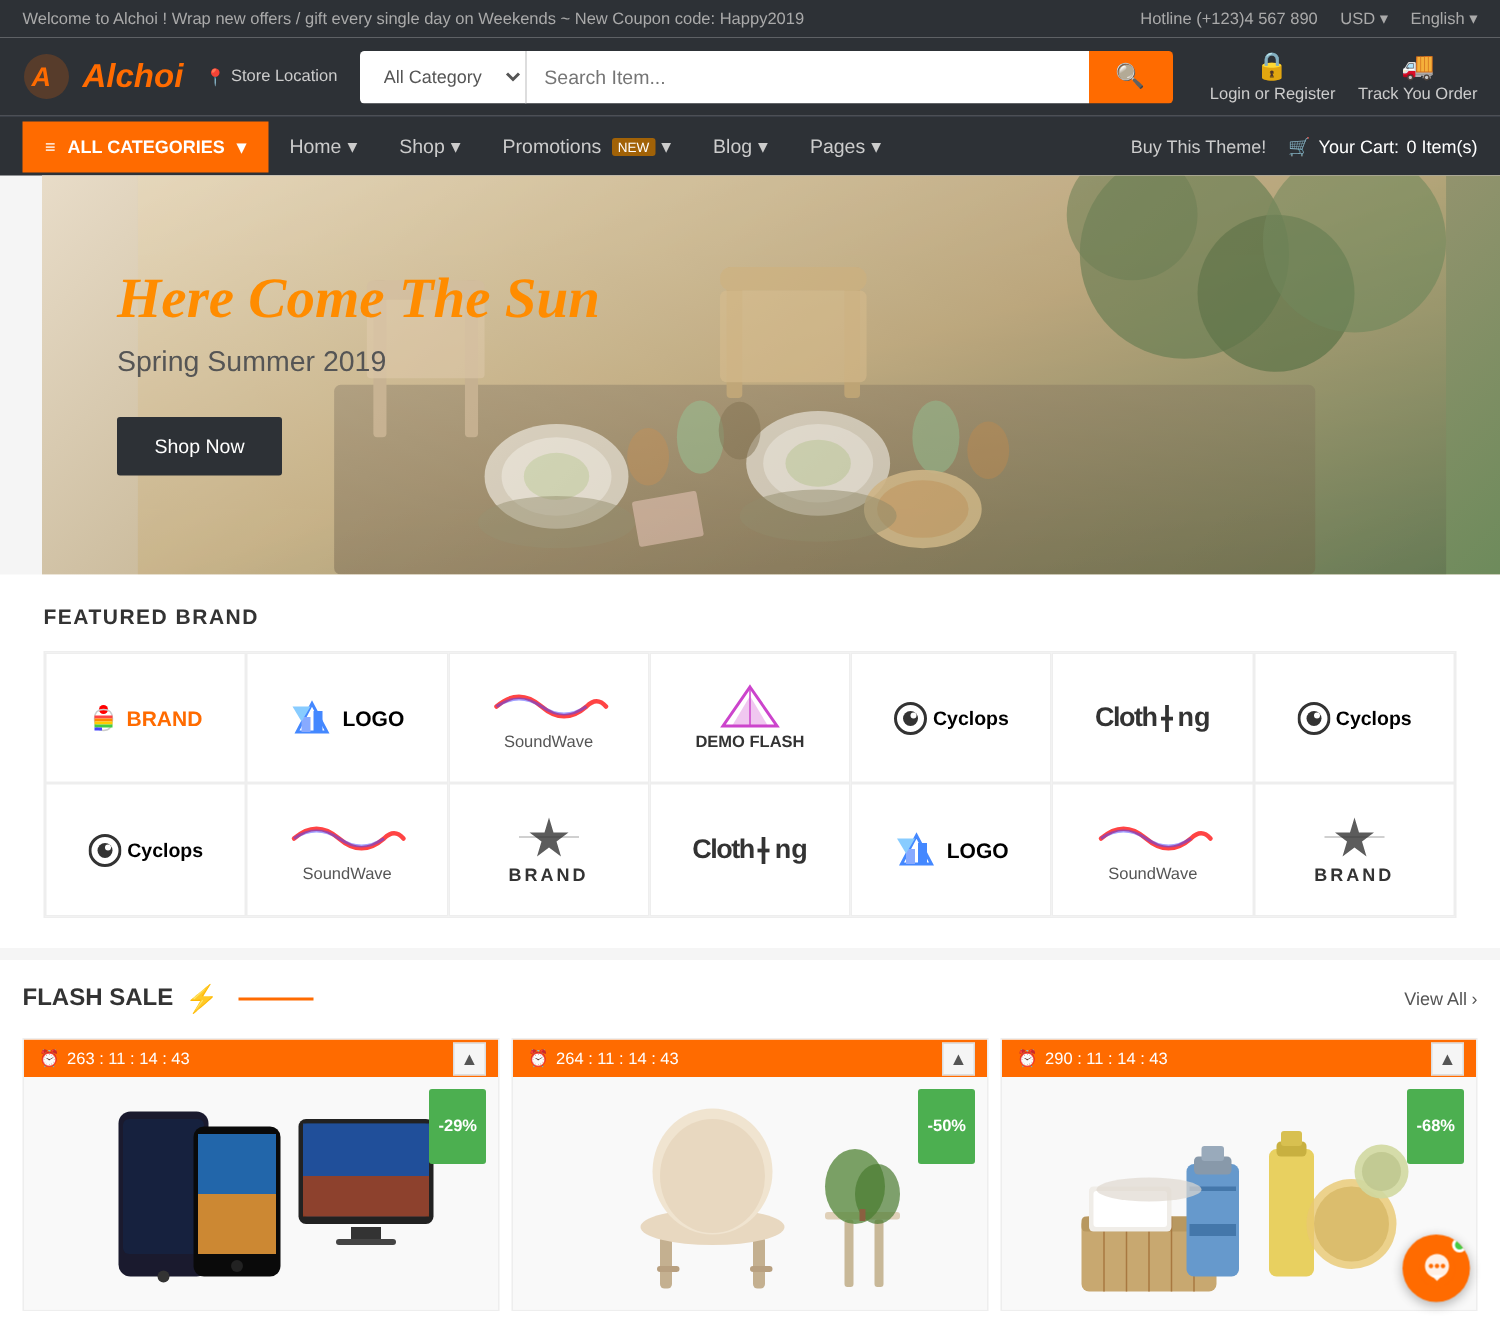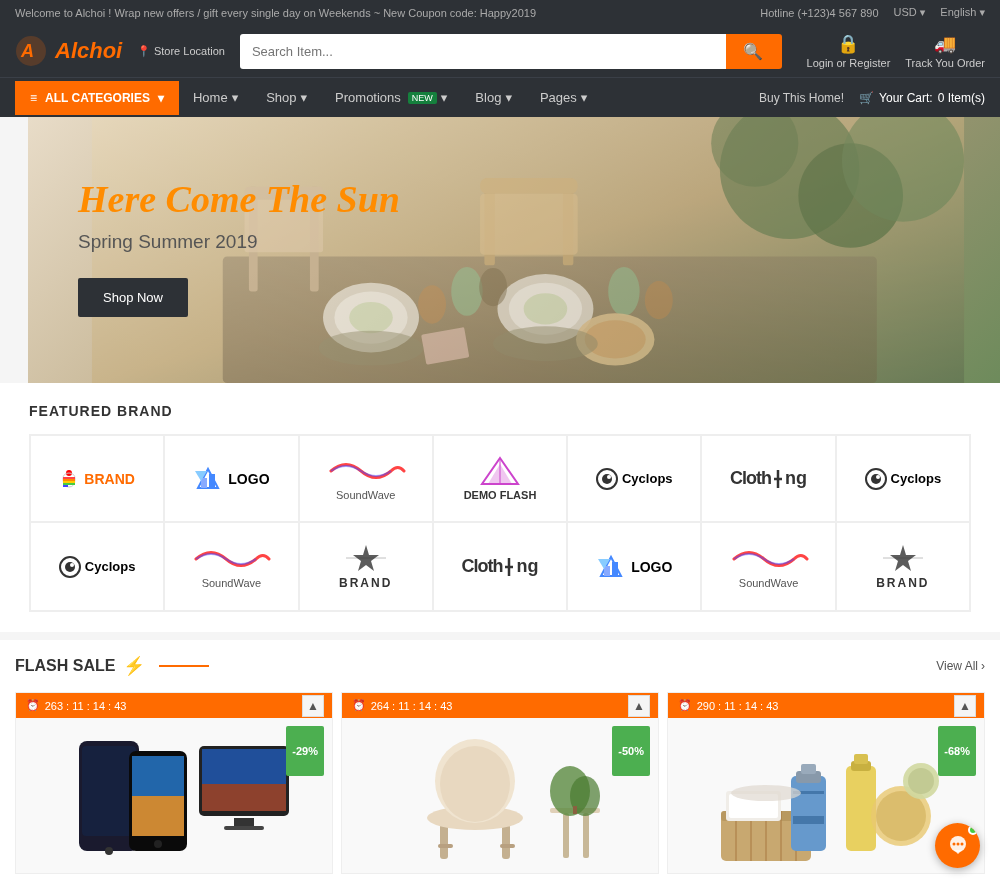--- a/index.html
+++ b/index.html
@@ -91,21 +91,21 @@
       color: #ccc;
       padding: 12px 14px;
       font-size: 13px;
       cursor: pointer;
       display: flex;
       align-items: center;
       gap: 4px;
       white-space: nowrap;
     }
     .nav-badge {
-      background: #15803d;
+      background: #a16207;
       color: white;
       font-size: 9px;
       padding: 1px 4px;
       border-radius: 2px;
       margin-left: 3px;
     }
     .nav-right { display: flex; align-items: center; gap: 15px; margin-left: auto; }
     .buy-theme { color: #ccc; font-size: 12px; cursor: pointer; }
     .cart-btn {
       color: white;
@@ -303,20 +303,23 @@
     </svg>
     <span class="logo-text">Alchoi</span>
   </div>
 
   <div style="color:#ccc; font-size:11px; display:flex; align-items:center; gap:3px;">
     <span>📍</span>
     <span>Store Location</span>
   </div>
 
   <div class="search-bar">
+    <select class="search-category">
+      <option>All Category</option>
+    </select>
     <input type="text" class="search-input" placeholder="Search Item..." style="">
     <button class="search-btn">🔍</button>
   </div>
 
   <div class="header-actions">
     <div class="header-action">
       <span class="icon">🔒</span>
       <span>Login or Register</span>
     </div>
     <div class="header-action">
@@ -349,21 +352,21 @@
     <div class="nav-link">
       <span>Blog</span>
       <span>▾</span>
     </div>
     <div class="nav-link">
       <span>Pages</span>
       <span>▾</span>
     </div>
   </div>
   <div class="nav-right">
-    <span class="buy-theme">Buy This Home!</span>
+    <span class="buy-theme">Buy This Theme!</span>
     <div class="cart-btn">
       <span>🛒</span>
       <span>Your Cart:</span>
       <span>0 Item(s)</span>
     </div>
   </div>
 </div>
 
 <div class="hero">
   <div class="hero-bg"></div>

